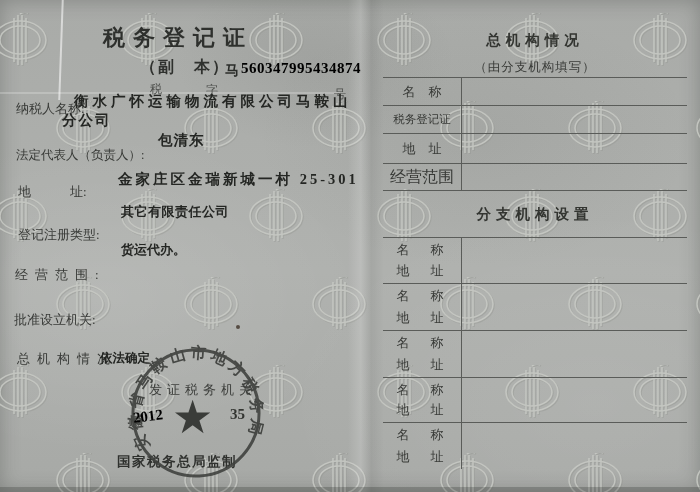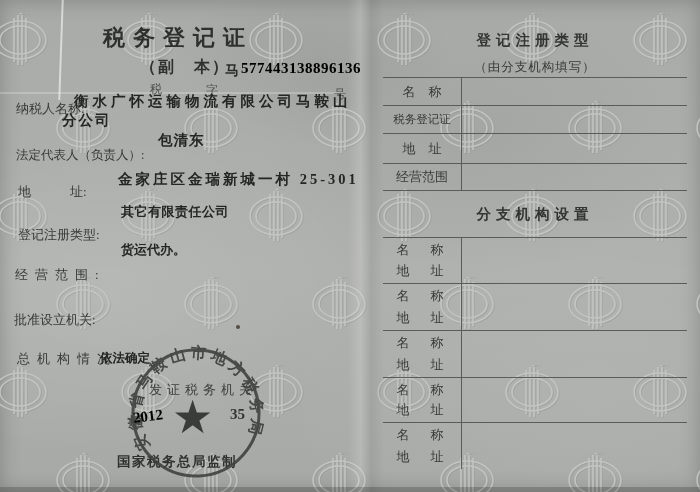--- a/index.html
+++ b/index.html
@@ -247,21 +247,21 @@
 
   <div class="abs gutter"></div>
   <div class="abs crease-v"></div>
   <div class="abs crease-h"></div>
   <div class="abs speck"></div>
   <div class="abs edge-bottom"></div>
 
   <div class="abs title">税务登记证</div>
   <div class="abs copy">（副　本）</div>
   <div class="abs serial-prefix val">马</div>
-  <div class="abs serial-number">577443138896136</div>
+  <div class="abs serial-number">560347995434874</div>
   <div class="abs lbl faint w-shui">税</div>
   <div class="abs lbl faint w-zi">字</div>
   <div class="abs lbl faint w-hao">号</div>
 
   <div class="abs lbl tp-label">纳税人名称:</div>
   <div class="abs val tp-line1">衡水广怀运输物流有限公司马鞍山</div>
   <div class="abs val tp-line2">分公司</div>
 
   <div class="abs lbl lr-label">法定代表人（负责人）:</div>
   <div class="abs val lr-value">包清东</div>
@@ -290,37 +290,37 @@
     </text>
   </svg>
   <div class="abs stamp-year">2012</div>
   <div class="abs stamp-day">35</div>
   <div class="abs stamp-star">★</div>
 
   <div class="abs sup-note">国家税务总局监制</div>
 
   <div class="abs rtable">
     <div class="trow thead" style="height:48px;flex-direction:column">
-      <div class="t-title">登记注册类型</div>
+      <div class="t-title">总机构情况</div>
       <div class="t-sub">（由分支机构填写）</div>
     </div>
     <div class="trow" style="height:28px">
       <div class="tlabel">名　称</div>
       <div class="tval"></div>
     </div>
     <div class="trow" style="height:28px">
       <div class="tlabel small">税务登记证</div>
       <div class="tval"></div>
     </div>
     <div class="trow" style="height:30px">
       <div class="tlabel">地　址</div>
       <div class="tval"></div>
     </div>
     <div class="trow" style="height:27px">
-      <div class="tlabel" style="font-size:13px">经营范围</div>
+      <div class="tlabel" style="font-size:16px">经营范围</div>
       <div class="tval"></div>
     </div>
     <div class="trow thead" style="height:47px;flex-direction:row">
       <div class="t-title">分支机构设置</div>
     </div>
 
     <div class="bgroup" style="height:46px">
       <div class="bcol">
         <span>名　称</span>
         <span>地　址</span>

